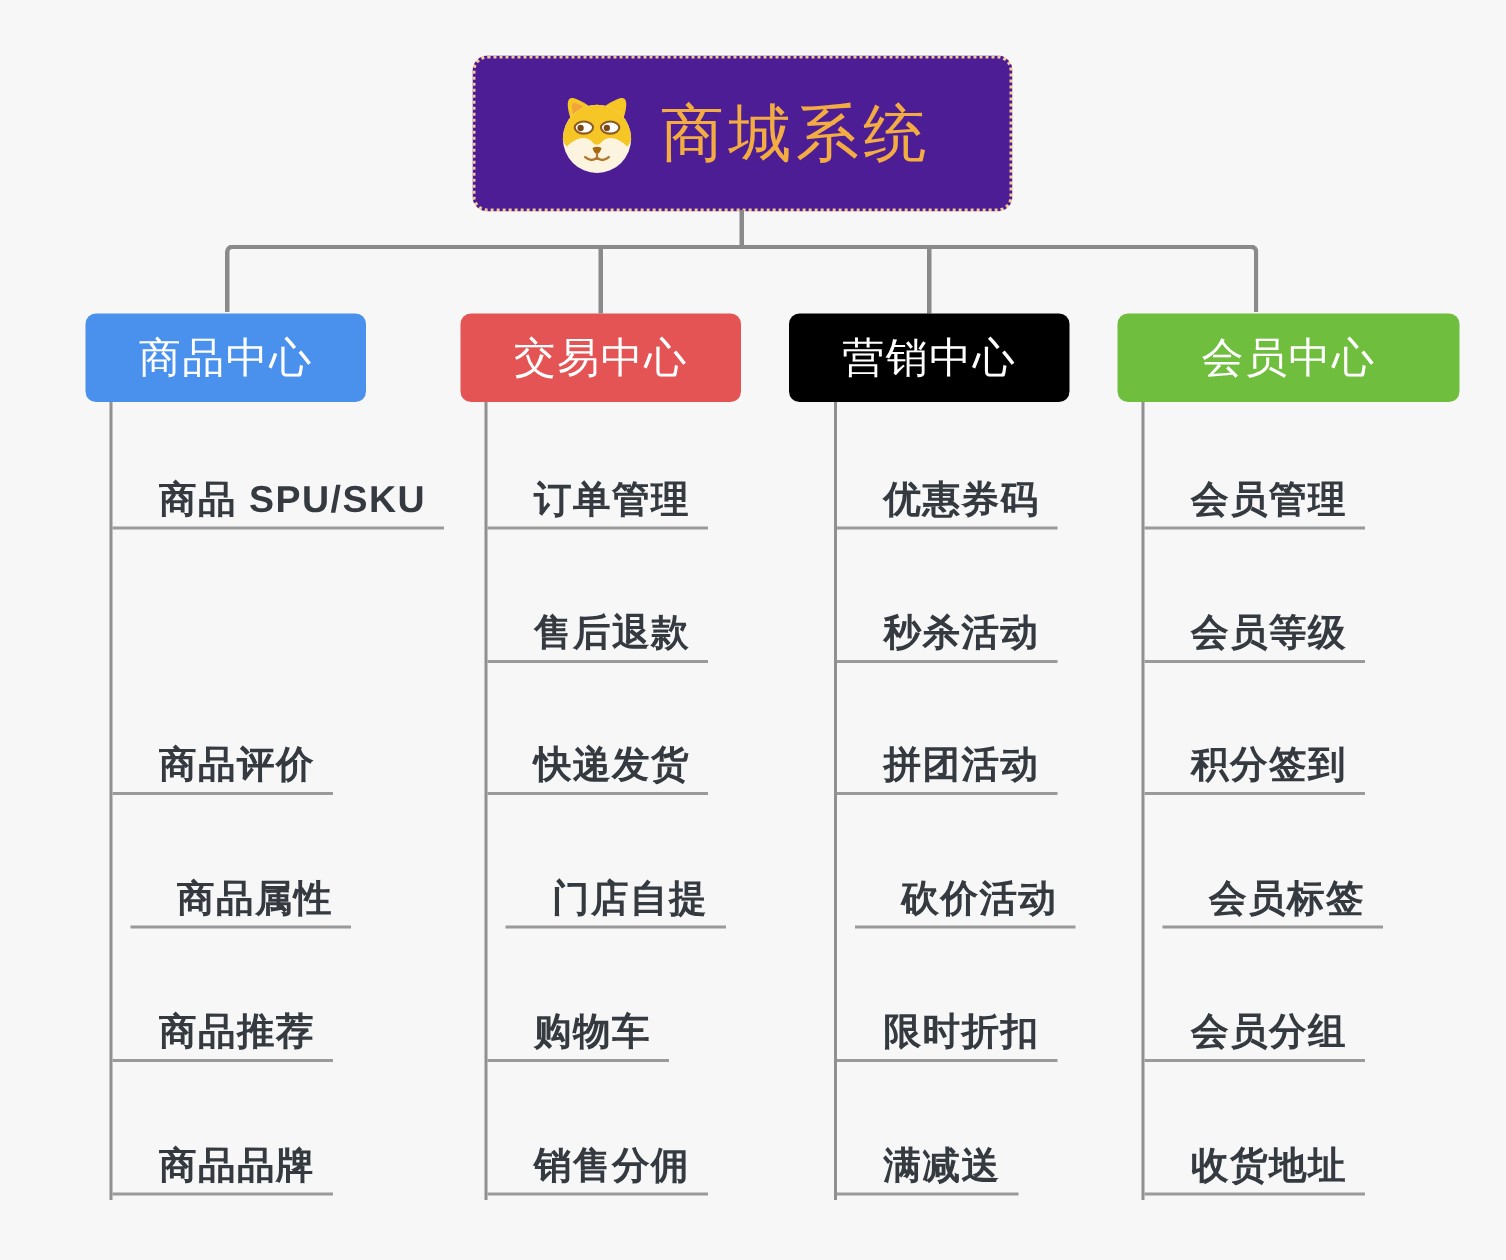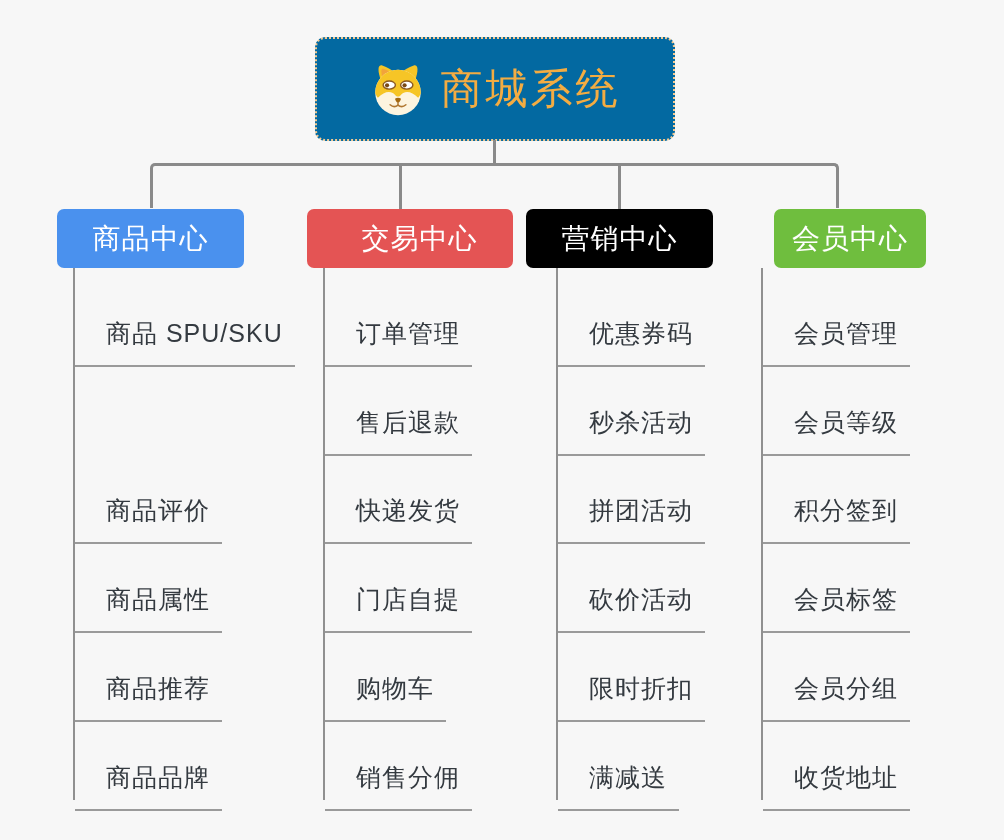--- a/index.html
+++ b/index.html
@@ -7,21 +7,21 @@
     width:1004px;height:840px;
     background:#F7F7F7;
     font-family:"Liberation Sans","DejaVu Sans",sans-serif;
     position:relative;overflow:hidden;
   }
   .canvas{position:absolute;inset:0;}
 
   
   .root-node{
     position:absolute;left:315px;top:37px;width:360px;height:104px;
-    background:#0369a1;
+    background:#4c1d95;
     border:2px dotted #F5C98F;
     border-radius:10px;
     display:flex;align-items:center;justify-content:center;gap:15px;
     box-sizing:border-box;
   }
   .root-title{
     font-size:42px;font-weight:500;color:#F3AC42;letter-spacing:3px;
     line-height:1;white-space:nowrap;
   }
   .dog{width:56px;height:56px;display:inline-block;}
@@ -40,40 +40,40 @@
   
   .branch{
     position:absolute;top:209px;height:59px;border-radius:7px;
     color:#FFFFFF;font-size:28px;font-weight:500;letter-spacing:1px;
     display:flex;align-items:center;justify-content:center;
     white-space:nowrap;
   }
   .b1{left:57px;width:187px;text-align:center;}
   .b2{left:307px;width:187px;}
   .b3{left:526px;width:187px;}
-  .b4{left:774px;width:152px;font-family:Liberation Serif, serif;}
+  .b4{left:745px;width:228px;font-family:Liberation Serif, serif;}
 
   
   .column{
     position:absolute;top:268px;height:532px;width:250px;
     border-left:2px solid #909090;
   }
   .c1{left:73px;}
   .c2{left:323px;}
   .c3{left:556px;}
   .c4{left:761px;}
   .subtopic{
     position:absolute;left:0;
-    padding:0 12px 16px 31px;
+    padding:0 12px 2px 31px;
     border-bottom:2px solid #9A9A9A;
     font-size:25px;line-height:32px;letter-spacing:1px;
-    color:#343A40;white-space:nowrap;
+    color:#343A40;white-space:nowrap;font-weight:bold;
   }
   .r1{top:49px;} .r2{top:138px;} .r3{top:226px;}
-  .r4{top:315px;} .r5{top:404px;} .r6{top:493px;}
+  .r4{top:315px;margin-left:12px;} .r5{top:404px;} .r6{top:493px;}
 </style>
 </head>
 <body>
 
 <div class="canvas">
 
   <div class="root-node">
     <span class="dog">
       <svg viewBox="0 0 64 64" width="56" height="56" aria-hidden="true">
 
@@ -100,21 +100,21 @@
     </span>
     <span class="root-title">商城系统</span>
   </div>
 
   <div class="stem"></div>
   <div class="bus"></div>
   <div class="drop d2"></div>
   <div class="drop d3"></div>
 
   <div class="branch b1" style="background-color: rgb(74, 145, 238);">商品中心</div>
-  <div class="branch b2" style="background-color: rgb(228, 84, 84); padding-left: 19px;">交易中心</div>
+  <div class="branch b2" style="background-color: rgb(228, 84, 84);">交易中心</div>
   <div class="branch b3" style="background-color: #000000;">营销中心</div>
   <div class="branch b4" style="background-color: rgb(111, 190, 62);">会员中心</div>
 
   <div class="column c1">
     <div class="subtopic r1">商品 SPU/SKU</div>
     <div class="subtopic r3">商品评价</div>
     <div class="subtopic r4">商品属性</div>
     <div class="subtopic r5">商品推荐</div>
     <div class="subtopic r6">商品品牌</div>
   </div>

